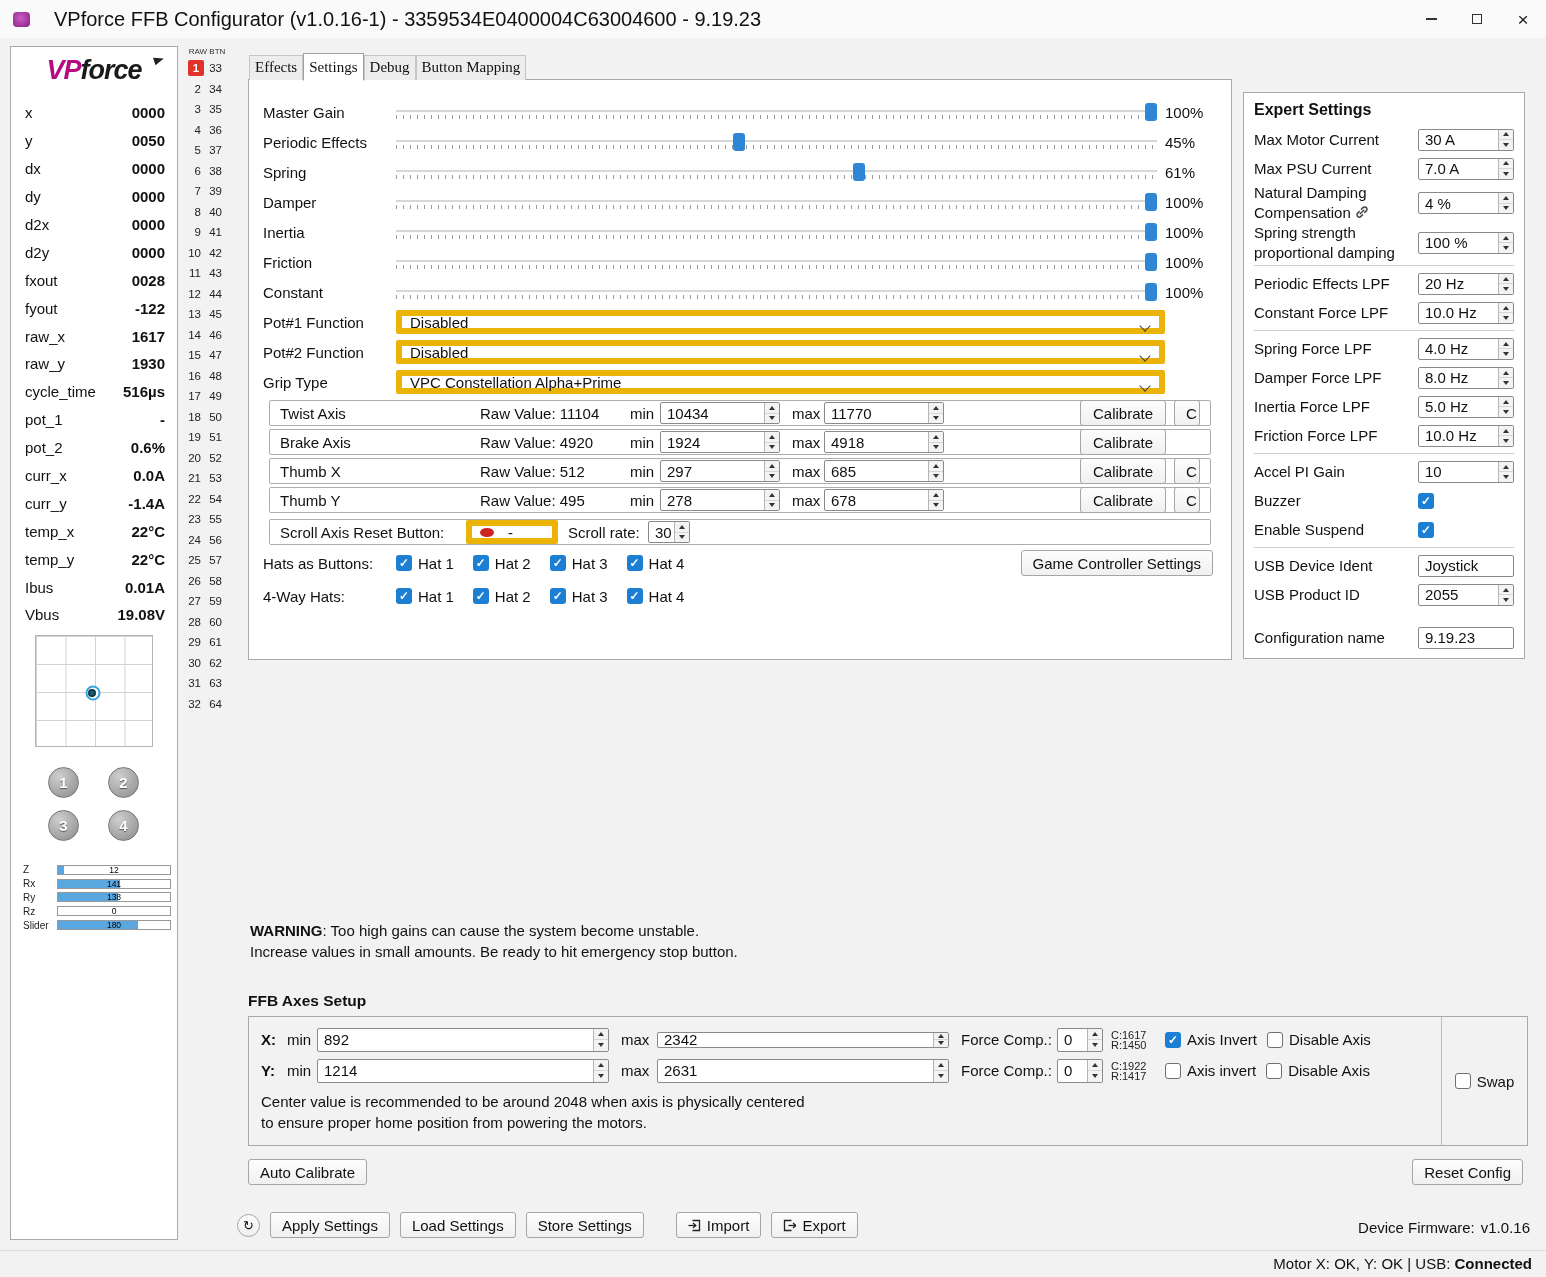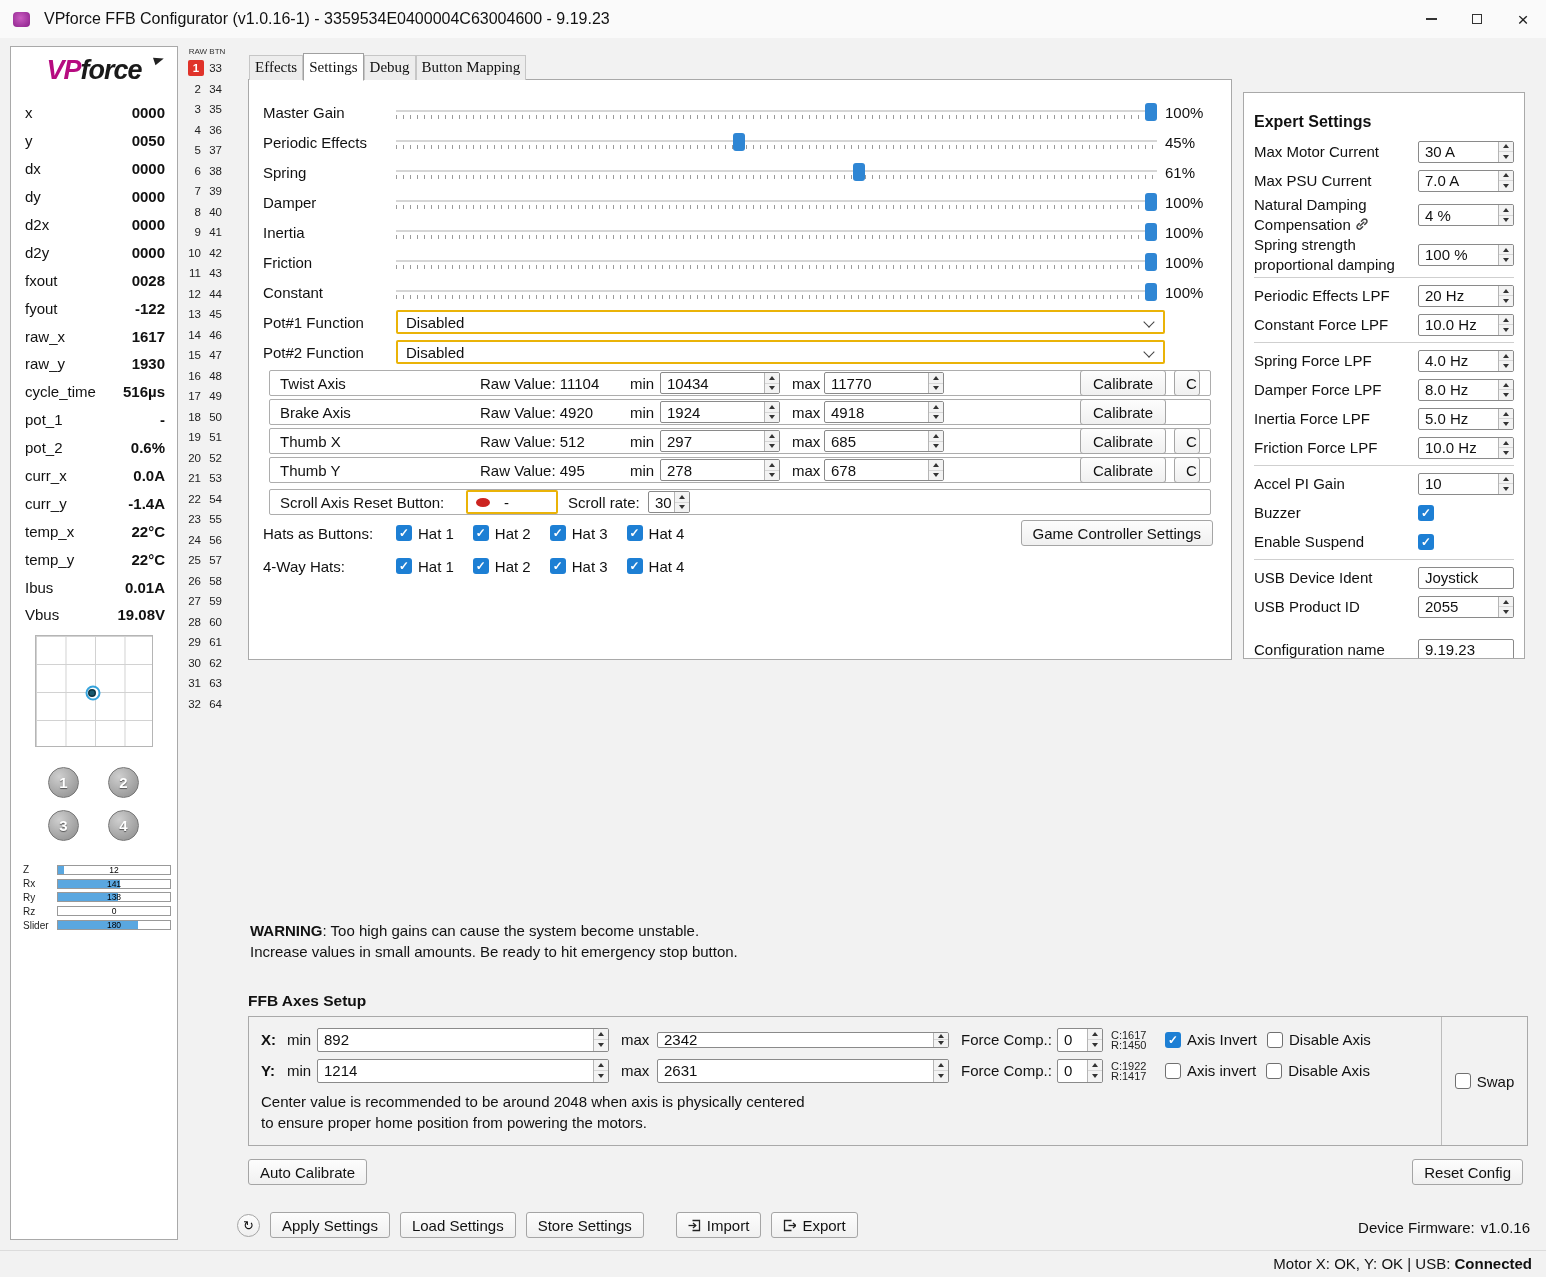--- a/index.html
+++ b/index.html
@@ -8,21 +8,21 @@
     width:1546px; height:1277px; position:relative; overflow:hidden;
     background:#f2f2f2; color:#111;
     font-family:"Liberation Sans", sans-serif; font-size:15px;
   }
   button { font:inherit; color:#111; }
 
   
   .titlebar { position:absolute; left:0; top:0; width:100%; height:38px; background:#fafafa; display:flex; align-items:center; }
   .app-icon { width:17px; height:15px; margin-left:13px; border-radius:4px;
     background:radial-gradient(circle at 45% 40%, #c95cc0, #8a1f8a); }
-  .title-text { margin-left:14px; font-size:16px; }
+  .title-text { margin-left:24px; font-size:20px; }
   .win-controls { margin-left:auto; display:flex; height:100%; }
   .win-btn { width:46px; height:38px; display:flex; align-items:center; justify-content:center; }
   .mini { width:11px; height:2px; background:#333; }
   .maxi { width:10px; height:10px; border:1.3px solid #333; }
   .close-glyph { font-size:19px; line-height:19px; color:#222; }
 
   
   .sidebar { position:absolute; left:10px; top:46px; width:168px; height:1194px; background:#fff; border:1px solid #a9a9a9; }
   .logo { position:relative; text-align:center; padding-top:8px; height:48px; font-style:italic; font-weight:bold; font-size:27px; letter-spacing:-1px; }
   .logo-vp { color:#b60b80; }
@@ -62,21 +62,21 @@
   
   .settings-panel { position:absolute; left:248px; top:79px; width:984px; height:581px; background:#fff; border:1px solid #a9a9a9; padding:17px 14px 0 14px; }
   .srow, .drow { display:flex; align-items:center; height:30px; }
   .srow-label, .drow-label, .hats-label { width:133px; }
   .track { position:relative; flex:1; height:20px; margin-right:8px; }
   .groove { position:absolute; left:0; right:0; top:8px; height:2px; background:#d6d6d6; }
   .ticks { position:absolute; left:0; right:0; top:13px; height:4px;
     background-image:repeating-linear-gradient(90deg, #9a9a9a 0 1px, transparent 1px 7px); }
   .handle { position:absolute; top:1px; width:12px; height:18px; background:#2f86d4; border-radius:3px; }
   .srow-val { width:52px; }
-  .combo { position:relative; flex:1; height:24px; margin-right:52px; border:2px solid #eab308; border-radius:2px; background:#fff; display:flex; align-items:center; padding:0 26px 0 8px; }
+  .combo { position:relative; flex:1; height:24px; margin-right:52px; border:6px solid #eab308; border-radius:2px; background:#fff; display:flex; align-items:center; padding:0 26px 0 8px; }
   .chev { position:absolute; right:10px; top:6px; width:8px; height:8px; border-right:1.8px solid #444; border-bottom:1.8px solid #444; transform:rotate(45deg); }
 
   .acal-row { display:flex; align-items:center; height:26px; border:1px solid #adadad; border-radius:2px; margin:3px 6px; padding:0 10px; }
   .acal-name { width:200px; }
   .acal-raw { width:150px; }
   .acal-minlab { width:30px; }
   .acal-maxlab { width:32px; margin-left:12px; }
   .cal-btn { margin-left:auto; width:86px; }
   .c-btn { width:26px; margin-left:8px; padding:2px 0; }
   .c-ph { width:26px; margin-left:8px; visibility:hidden; }
@@ -101,21 +101,21 @@
   .hat-text { margin-left:6px; }
   .checkbox { width:16px; height:16px; border-radius:3px; display:inline-flex; align-items:center; justify-content:center; flex:none; }
   .checkbox.checked { background:#1d7fd4; }
   .checkbox.checked::after { content:"✓"; color:#fff; font-size:12px; font-weight:bold; line-height:1; }
   .checkbox.un { background:#fff; border:1px solid #707070; }
   .gcs-btn { margin-left:auto; margin-right:4px; }
 
   .btn { background:linear-gradient(#fdfdfd,#f0f0f0); border:1px solid #a5a5a5; border-radius:3px; padding:3px 11px; height:26px; white-space:nowrap; }
 
   
-  .expert { position:absolute; left:1243px; top:92px; width:282px; height:567px; background:#fff; border:1px solid #a9a9a9; padding:20px 10px; overflow:hidden; }
+  .expert { position:absolute; left:1243px; top:92px; width:282px; height:567px; background:#fff; border:1px solid #a9a9a9; padding:8px 10px; overflow:hidden; }
   .expert-title { font-weight:bold; font-size:16px; margin-bottom:6px; }
   .erow { display:flex; align-items:center; min-height:29px; }
   .elabel { flex:1; line-height:1.3; padding-right:4px; }
   .ectl { width:96px; flex:none; display:flex; }
   .esep { border-top:1px solid #cfcfcf; margin:3px 0; }
   .etext { width:96px; height:22px; border:1px solid #8a8a8a; border-radius:2px; background:#fff; display:flex; align-items:center; padding:0 6px; }
   .link-ic { display:inline-block; vertical-align:middle; margin-left:4px; }
 
   
   .warning { position:absolute; left:250px; top:920px; line-height:21px; }
@@ -445,20 +445,27 @@
       <span class="chev"></span>
     </div>
   </div>
   <div class="drow">
     <div class="drow-label">Pot#2 Function</div>
     <div class="combo">
       <span>Disabled</span>
       <span class="chev"></span>
     </div>
   </div>
+  <div class="drow">
+    <div class="drow-label">Grip Type</div>
+    <div class="combo">
+      <span>VPC Constellation Alpha+Prime</span>
+      <span class="chev"></span>
+    </div>
+  </div>
 
   <div>
       <div class="acal-row">
         <div class="acal-name">Twist Axis</div>
         <div class="acal-raw">Raw Value: 11104</div>
         <div class="acal-minlab">min</div>
         <div class="spin" style="width: 120px;">
           <div class="spin-val">10434</div>
           <div class="spin-arrows">
             <div class="spin-cell">

